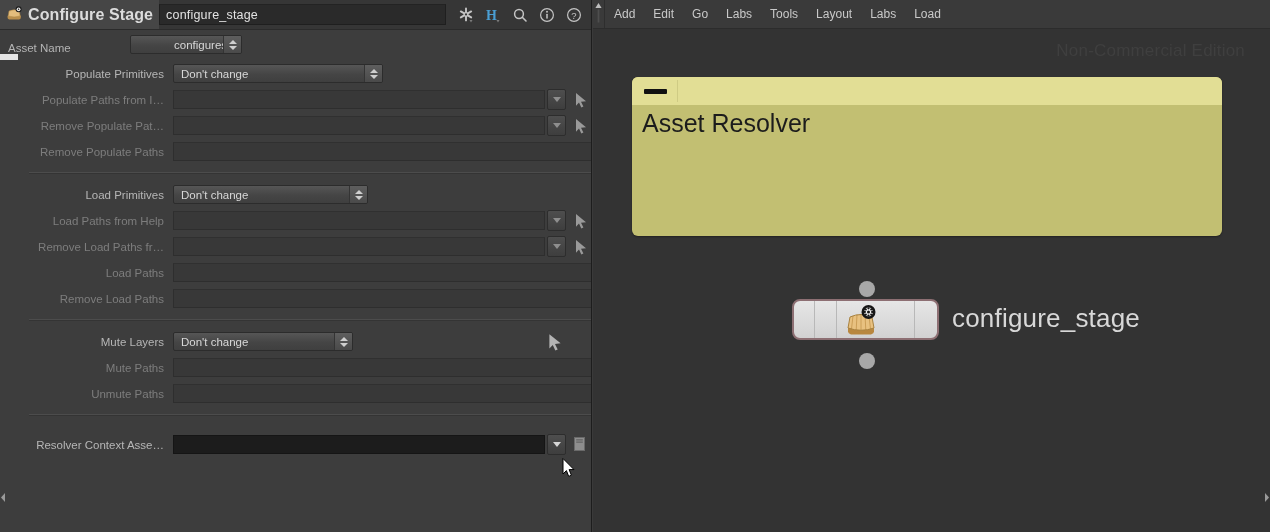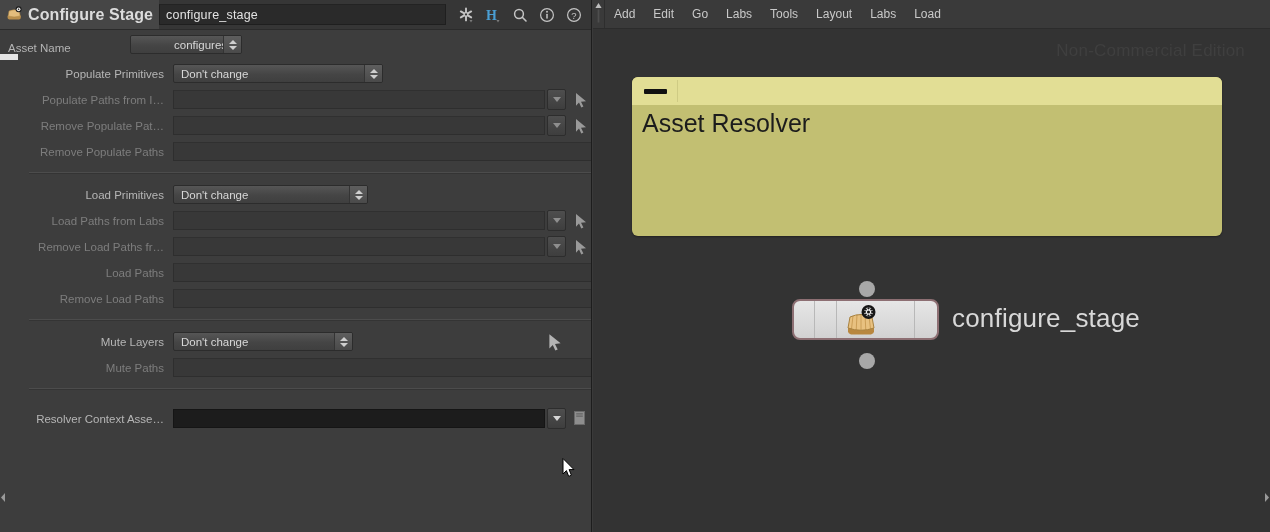--- a/index.html
+++ b/index.html
@@ -386,21 +386,21 @@
           <div class="menu-btn pmenu w195">
             <span class="mb-label">Don't change</span>
             <span class="mb-arrows">
                 <i class="up"></i>
                 <i class="dn"></i>
               </span>
           </div>
         </div>
 
         <div class="prow">
-          <div class="plabel dim">Load Paths from Labs</div>
+          <div class="plabel dim">Load Paths from Help</div>
           <div class="pfield narrowed">
             <span></span>
           </div>
           <div class="dropbtn">
               <i></i>
             </div>
           <div class="linkarrow">
             <svg width="14" height="16" viewBox="0 0 14 16">
                 <path d="M2 1 L12 9.2 L7 9.7 L9.4 14.6 L7.3 15.6 L5 10.6 L2 13.8 Z" fill="#9a9a9a"></path>
               </svg>
@@ -457,20 +457,26 @@
           </div>
         </div>
 
         <div class="prow">
           <div class="plabel dim">Mute Paths</div>
           <div class="pfield wide">
             <span></span>
           </div>
         </div>
 
+        <div class="prow">
+          <div class="plabel dim">Unmute Paths</div>
+          <div class="pfield wide">
+            <span></span>
+          </div>
+        </div>
       </div>
 
       <div class="sep"></div>
 
       <div class="spacer"></div>
 
       <div class="pgroup">
         <div class="prow">
           <div class="plabel">Resolver Context Asse…</div>
           <div class="pfield narrowed black">

